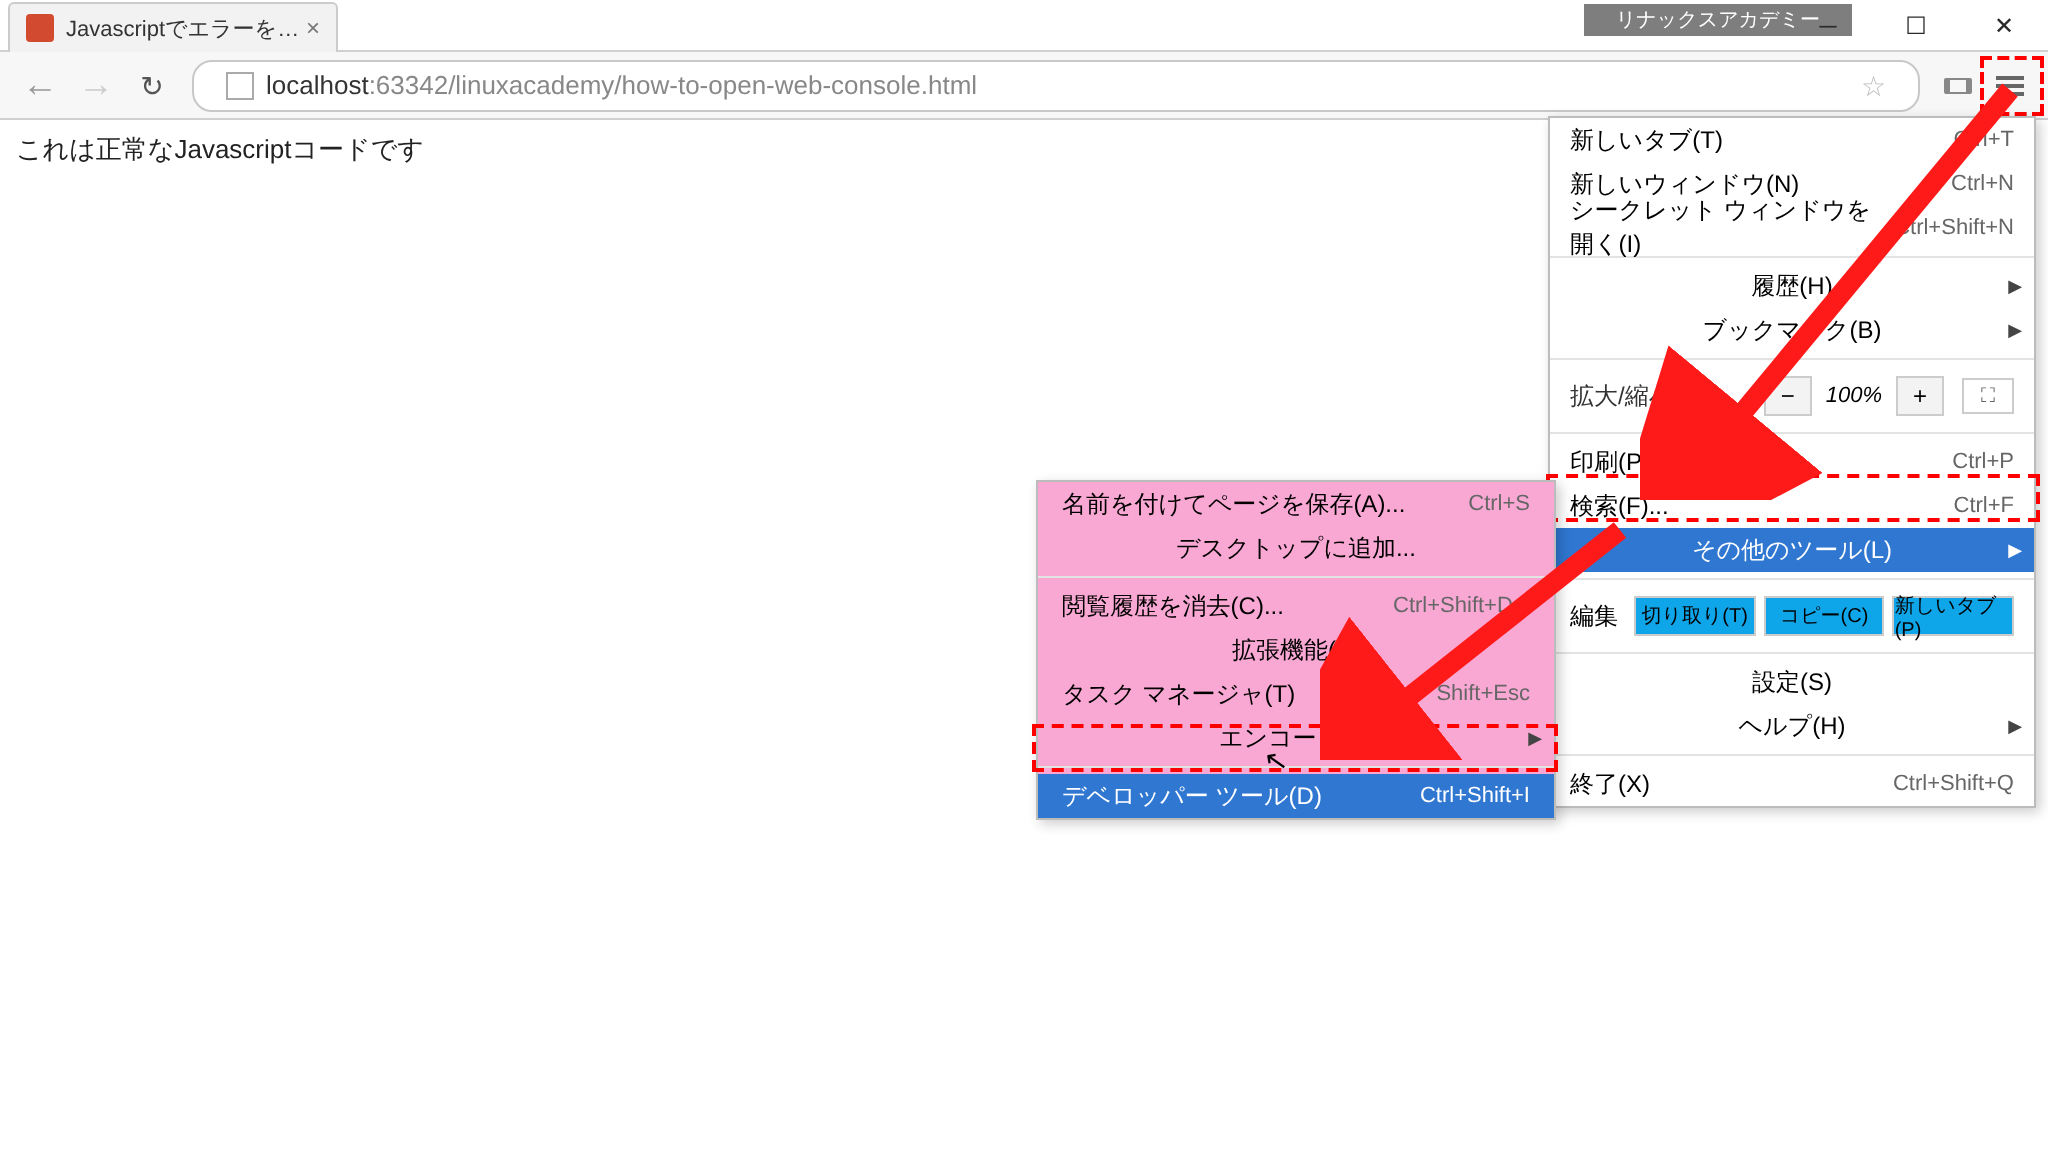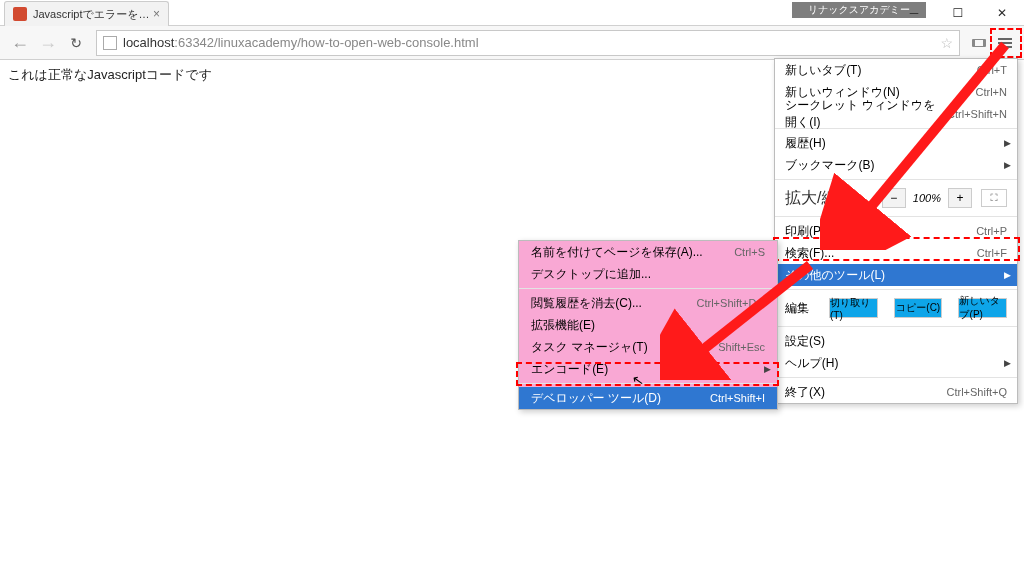--- a/index.html
+++ b/index.html
@@ -12,47 +12,47 @@
     .win-title-pill { position:absolute; right: 98px; top:2px; background:#7e7e7e; color:#fff; font-size:10px; padding:1px 16px; }
     .tab { height: 25px; margin-left: 4px; margin-top: 2px; background: #f2f2f2; border: 1px solid #ccc; border-bottom: none; border-top-left-radius: 3px; border-top-right-radius: 3px; display: flex; align-items: center; padding: 0 8px; min-width: 150px; }
     .tab .favicon { width: 14px; height: 14px; background: #d24a30; border-radius: 2px; margin-right: 6px; }
     .tab .close { margin-left: auto; font-size: 12px; color: #777; }
     .tab-title { font-size: 11px; color: #333; white-space: nowrap; overflow: hidden; text-overflow: ellipsis; max-width: 120px; }
 
     
     .toolbar { height: 34px; border-bottom: 1px solid #d0d0d0; display: flex; align-items: center; padding: 0 6px; background:#f7f7f7; }
     .tool-btn { width: 28px; height: 28px; display: flex; align-items: center; justify-content: center; color: #555; font-size: 14px; }
     .nav-arrow { font-size: 18px; color:#999; }
-    .url-bar { flex: 1; height: 26px; border: 1px solid #c8c8c8; border-radius: 0; background: #fff; display: flex; align-items: center; padding: 0 6px; margin: 0 6px; }
+    .url-bar { flex: 1; height: 26px; border: 1px solid #c8c8c8; border-radius: 10px; background: #fff; display: flex; align-items: center; padding: 0 16px; margin: 0 6px; }
     .page-icon { width: 14px; height: 14px; border: 1px solid #aaa; margin-right: 6px; }
     .url-host { font-size: 13px; color: #333; }
     .url-path { font-size: 13px; color: #888; }
     .star-btn, .dev-icon, .hamburger { width: 26px; height: 26px; display:flex; align-items:center; justify-content:center; border-radius:2px; }
     .hamburger { position: relative; }
     .hamburger-lines { width: 14px; height: 2px; background: #666; position: relative; }
     .hamburger-lines::before, .hamburger-lines::after { content:""; position:absolute; width:14px; height:2px; background:#666; left:0; }
     .hamburger-lines::before { top: -4px; }
     .hamburger-lines::after { top: 4px; }
     .red-dash { border: 2px dashed #f00; }
 
     
     .content { padding: 6px 8px; font-size: 13px; color: #222; }
 
     
     .main-menu { position: absolute; right: 6px; top: 58px; width: 244px; background: #fff; border: 1px solid #bcbcbc; box-shadow: 2px 2px 6px rgba(0,0,0,.2); font-size: 12px; }
-    .menu-item { height: 22px; display:flex; align-items:center; padding: 0 10px; position:relative; }
+    .menu-item { height: 22px; display:flex; align-items:center; padding: 0 10px; position:relative;justify-content:center; }
     .menu-item .shortcut { margin-left:auto; color:#666; font-size:11px; }
     .menu-item .chev { position:absolute; right:6px; font-size:9px; color:#444; }
     .menu-sep { height:1px; background:#e3e3e3; margin:3px 0; }
     .zoom-row { display:flex; align-items:center; height:30px; padding: 0 10px; }
-    .zoom-row .lbl { font-size:16px; color:#333; }
+    .zoom-row .lbl { font-size:12px; color:#333; }
     .zoom-btn { width:24px; height:20px; border:1px solid #ccc; background:#f3f3f3; margin:0 3px; display:flex; align-items:center; justify-content:center; font-size:12px; }
     .zoom-val { font-size:11px; margin:0 4px;font-style:italic; }
     .fullscr { width:26px; height:18px; border:1px solid #ccc; margin-left:6px; display:flex; align-items:center; justify-content:center; font-size:10px; color:#666; }
-    .edit-row { display:flex; height:30px; padding:0 10px; align-items:center; gap:16px; }
+    .edit-row { display:flex; height:30px; padding:0 10px; align-items:center; gap:4px; }
     .edit-row .lbl { font-size:12px; margin-right:4px; }
     .edit-row .ebtn { flex:1; height:20px; border:1px solid #ccc; background:#0ea5e9; font-size:10px; display:flex; align-items:center; justify-content:center; }
     .hl-blue { background:#2f77d1; color:#fff; }
     .hl-blue .shortcut, .hl-blue .chev { color:#fff; }
 
     
     .sub-menu { position:absolute; left: 518px; top: 240px; width: 260px; background:#f9a8d4; border:1px solid #bcbcbc; box-shadow: 2px 2px 6px rgba(0,0,0,.2); font-size:12px; }
     .sub-menu .menu-item { padding: 0 12px; }
     .main-hl-wrap { position:absolute; right:4px; top:237px; width:247px; height:24px; pointer-events:none; }
     .sub-hl-wrap { position:absolute; left:516px; top:362px; width:263px; height:24px; pointer-events:none; }

